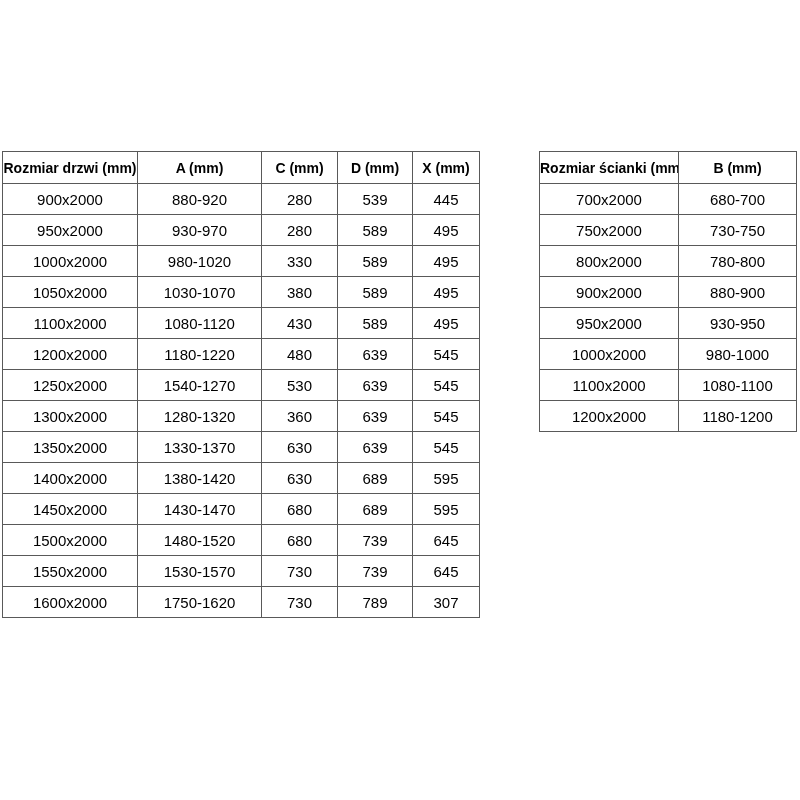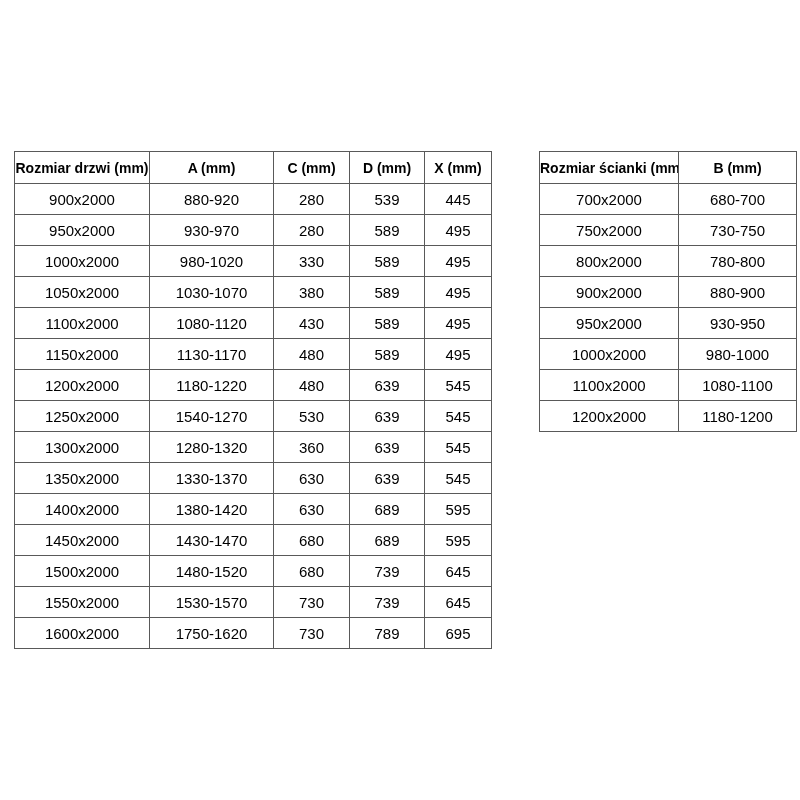--- a/index.html
+++ b/index.html
@@ -32,21 +32,21 @@
     font-size: 14px;
     font-weight: bold;
     height: 31px;
   }
   table.spec td {
     font-size: 15px;
     font-weight: normal;
     height: 30px;
   }
   #door-table {
-    left: 14px;
+    left: 2px;
     top: 151px;
     width: 477px;
   }
   #wall-table {
     left: 539px;
     top: 151px;
     width: 257px;
   }
 </style>
 </head>
@@ -99,27 +99,20 @@
         <td>495</td>
       </tr>
       <tr>
         <td>1100x2000</td>
         <td>1080-1120</td>
         <td>430</td>
         <td>589</td>
         <td>495</td>
       </tr>
       <tr>
-        <td>1150x2000</td>
-        <td>1130-1170</td>
-        <td>480</td>
-        <td>589</td>
-        <td>495</td>
-      </tr>
-      <tr>
         <td>1200x2000</td>
         <td>1180-1220</td>
         <td>480</td>
         <td>639</td>
         <td>545</td>
       </tr>
       <tr>
         <td>1250x2000</td>
         <td>1540-1270</td>
         <td>530</td>
@@ -166,21 +159,21 @@
         <td>1530-1570</td>
         <td>730</td>
         <td>739</td>
         <td>645</td>
       </tr>
       <tr>
         <td>1600x2000</td>
         <td>1750-1620</td>
         <td>730</td>
         <td>789</td>
-        <td>695</td>
+        <td>307</td>
       </tr>
     </tbody>
 </table>
 
 <table class="spec" id="wall-table">
   <colgroup>
       <col style="width: 139px;">
       <col style="width: 118px;">
     </colgroup>
   <thead>

